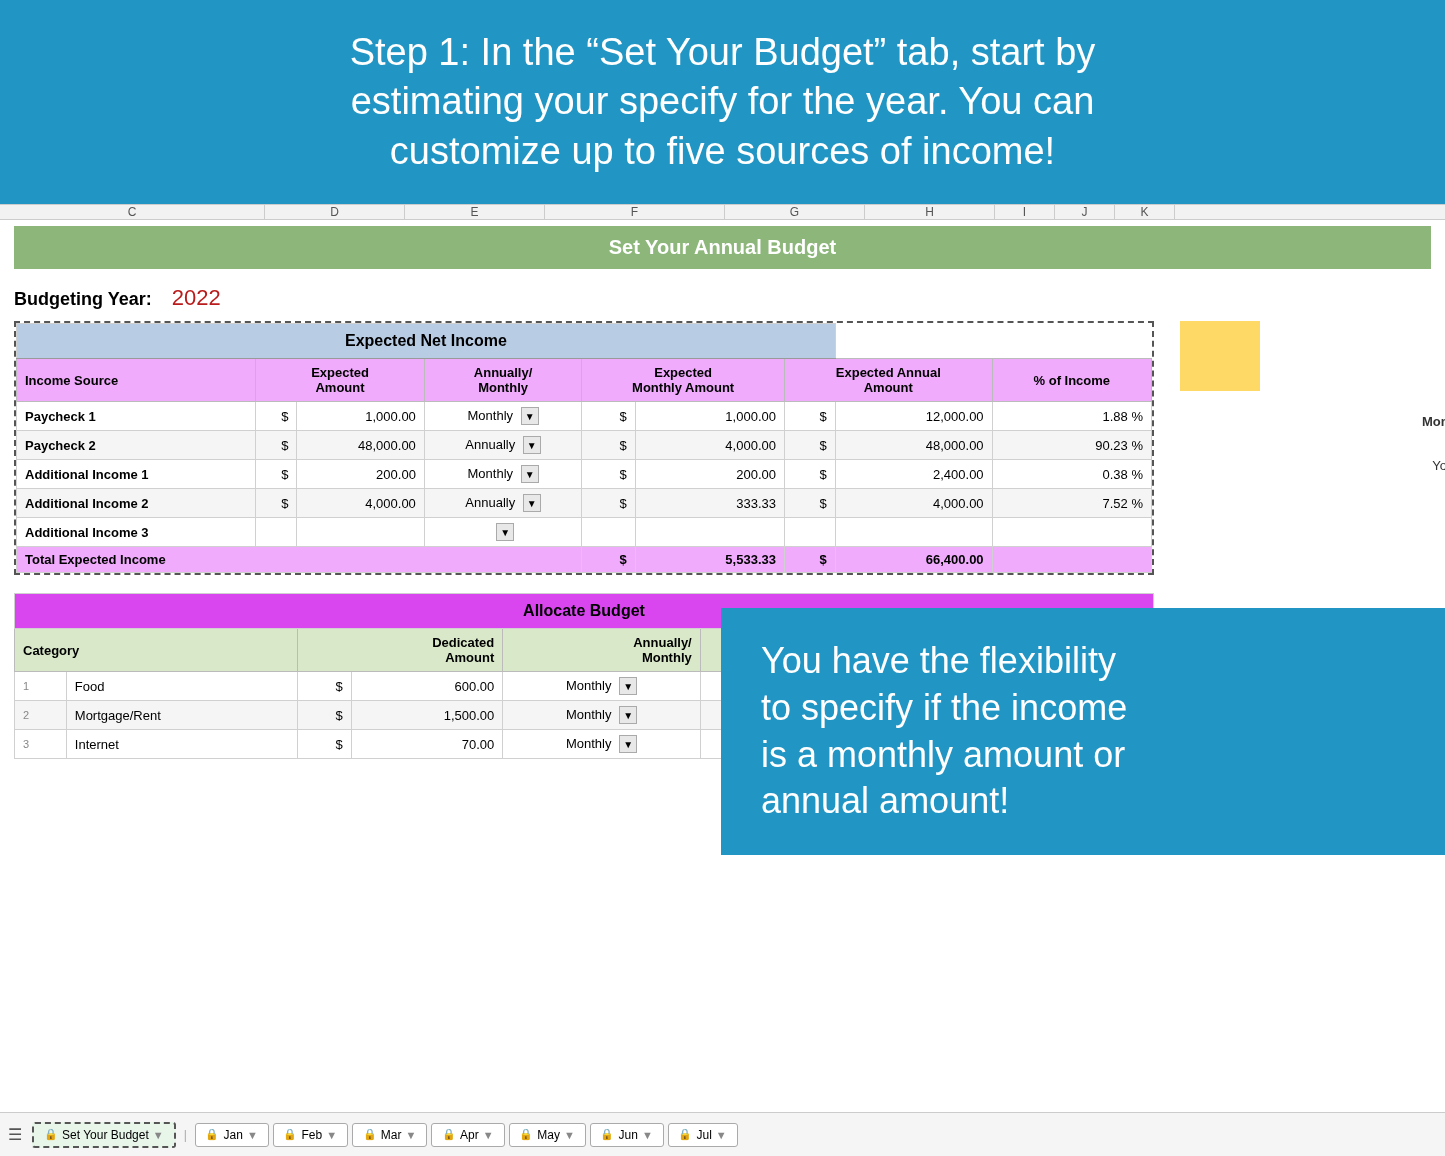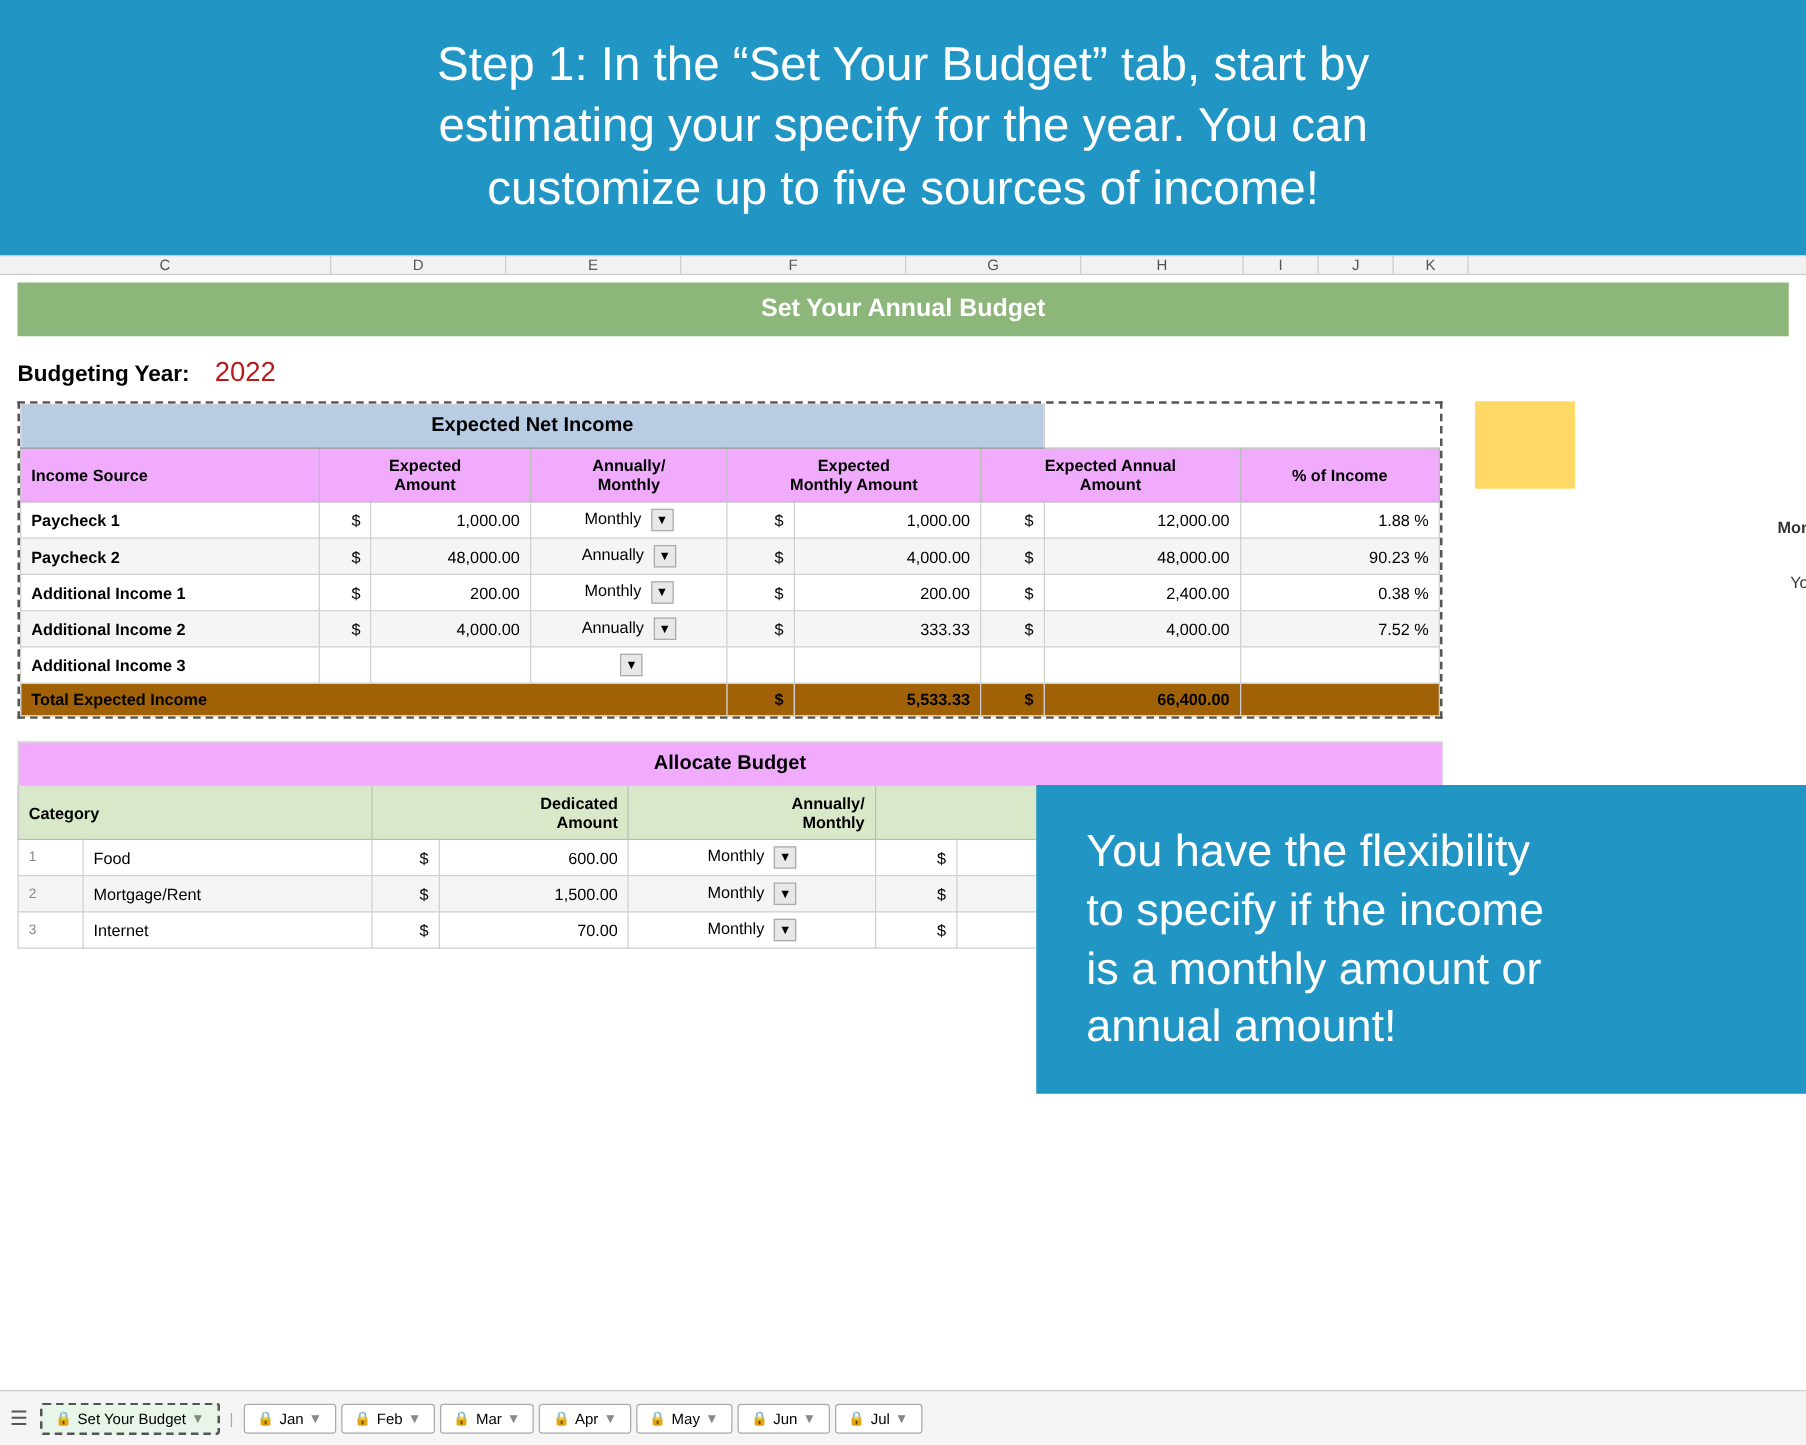--- a/index.html
+++ b/index.html
@@ -100,21 +100,21 @@
       padding: 5px 8px;
       border: 1px solid #d0d0d0;
       font-size: 13px;
     }
     .income-table td.bold { font-weight: bold; }
     .income-table td.right { text-align: right; }
     .income-table td.center { text-align: center; }
 
     .row-striped { background: #fff; }
     .row-striped-alt { background: #f5f5f5; }
-    .row-total { background: #a16207; font-weight: bold; }
+    .row-total { background: #f0abfc; font-weight: bold; }
 
     
     .dropdown-arrow {
       display: inline-block;
       width: 18px;
       height: 18px;
       border: 1px solid #aaa;
       background: #e8e8e8;
       font-size: 10px;
       text-align: center;
@@ -123,21 +123,21 @@
       margin-left: 4px;
     }
 
     
     .budget-table {
       width: 100%;
       border-collapse: collapse;
       font-size: 14px;
     }
     .budget-table .table-title {
-      background: #f0abfc;
+      background: #d946ef;
       text-align: center;
       font-weight: bold;
       font-size: 16px;
       padding: 8px;
     }
     .budget-table th {
       background: #d8e8c8;
       text-align: right;
       padding: 6px 8px;
       border: 1px solid #bbb;
@@ -179,28 +179,27 @@
       font-size: 13px;
       color: #333;
       margin-top: 6px;
     }
 
     
     .blue-overlay {
       position: absolute;
       top: 608px;
       right: 0;
-      width: 616px;
+      width: 724px;
       background: #2196c4;
       color: #fff;
       font-size: 36px;
       line-height: 1.3;
       padding: 30px 40px;
       z-index: 10;
-      margin-top: 20px;
     }
 
     
     .tab-bar {
       position: absolute;
       bottom: 0;
       left: 0;
       right: 0;
       height: 44px;
       background: #f5f5f5;

